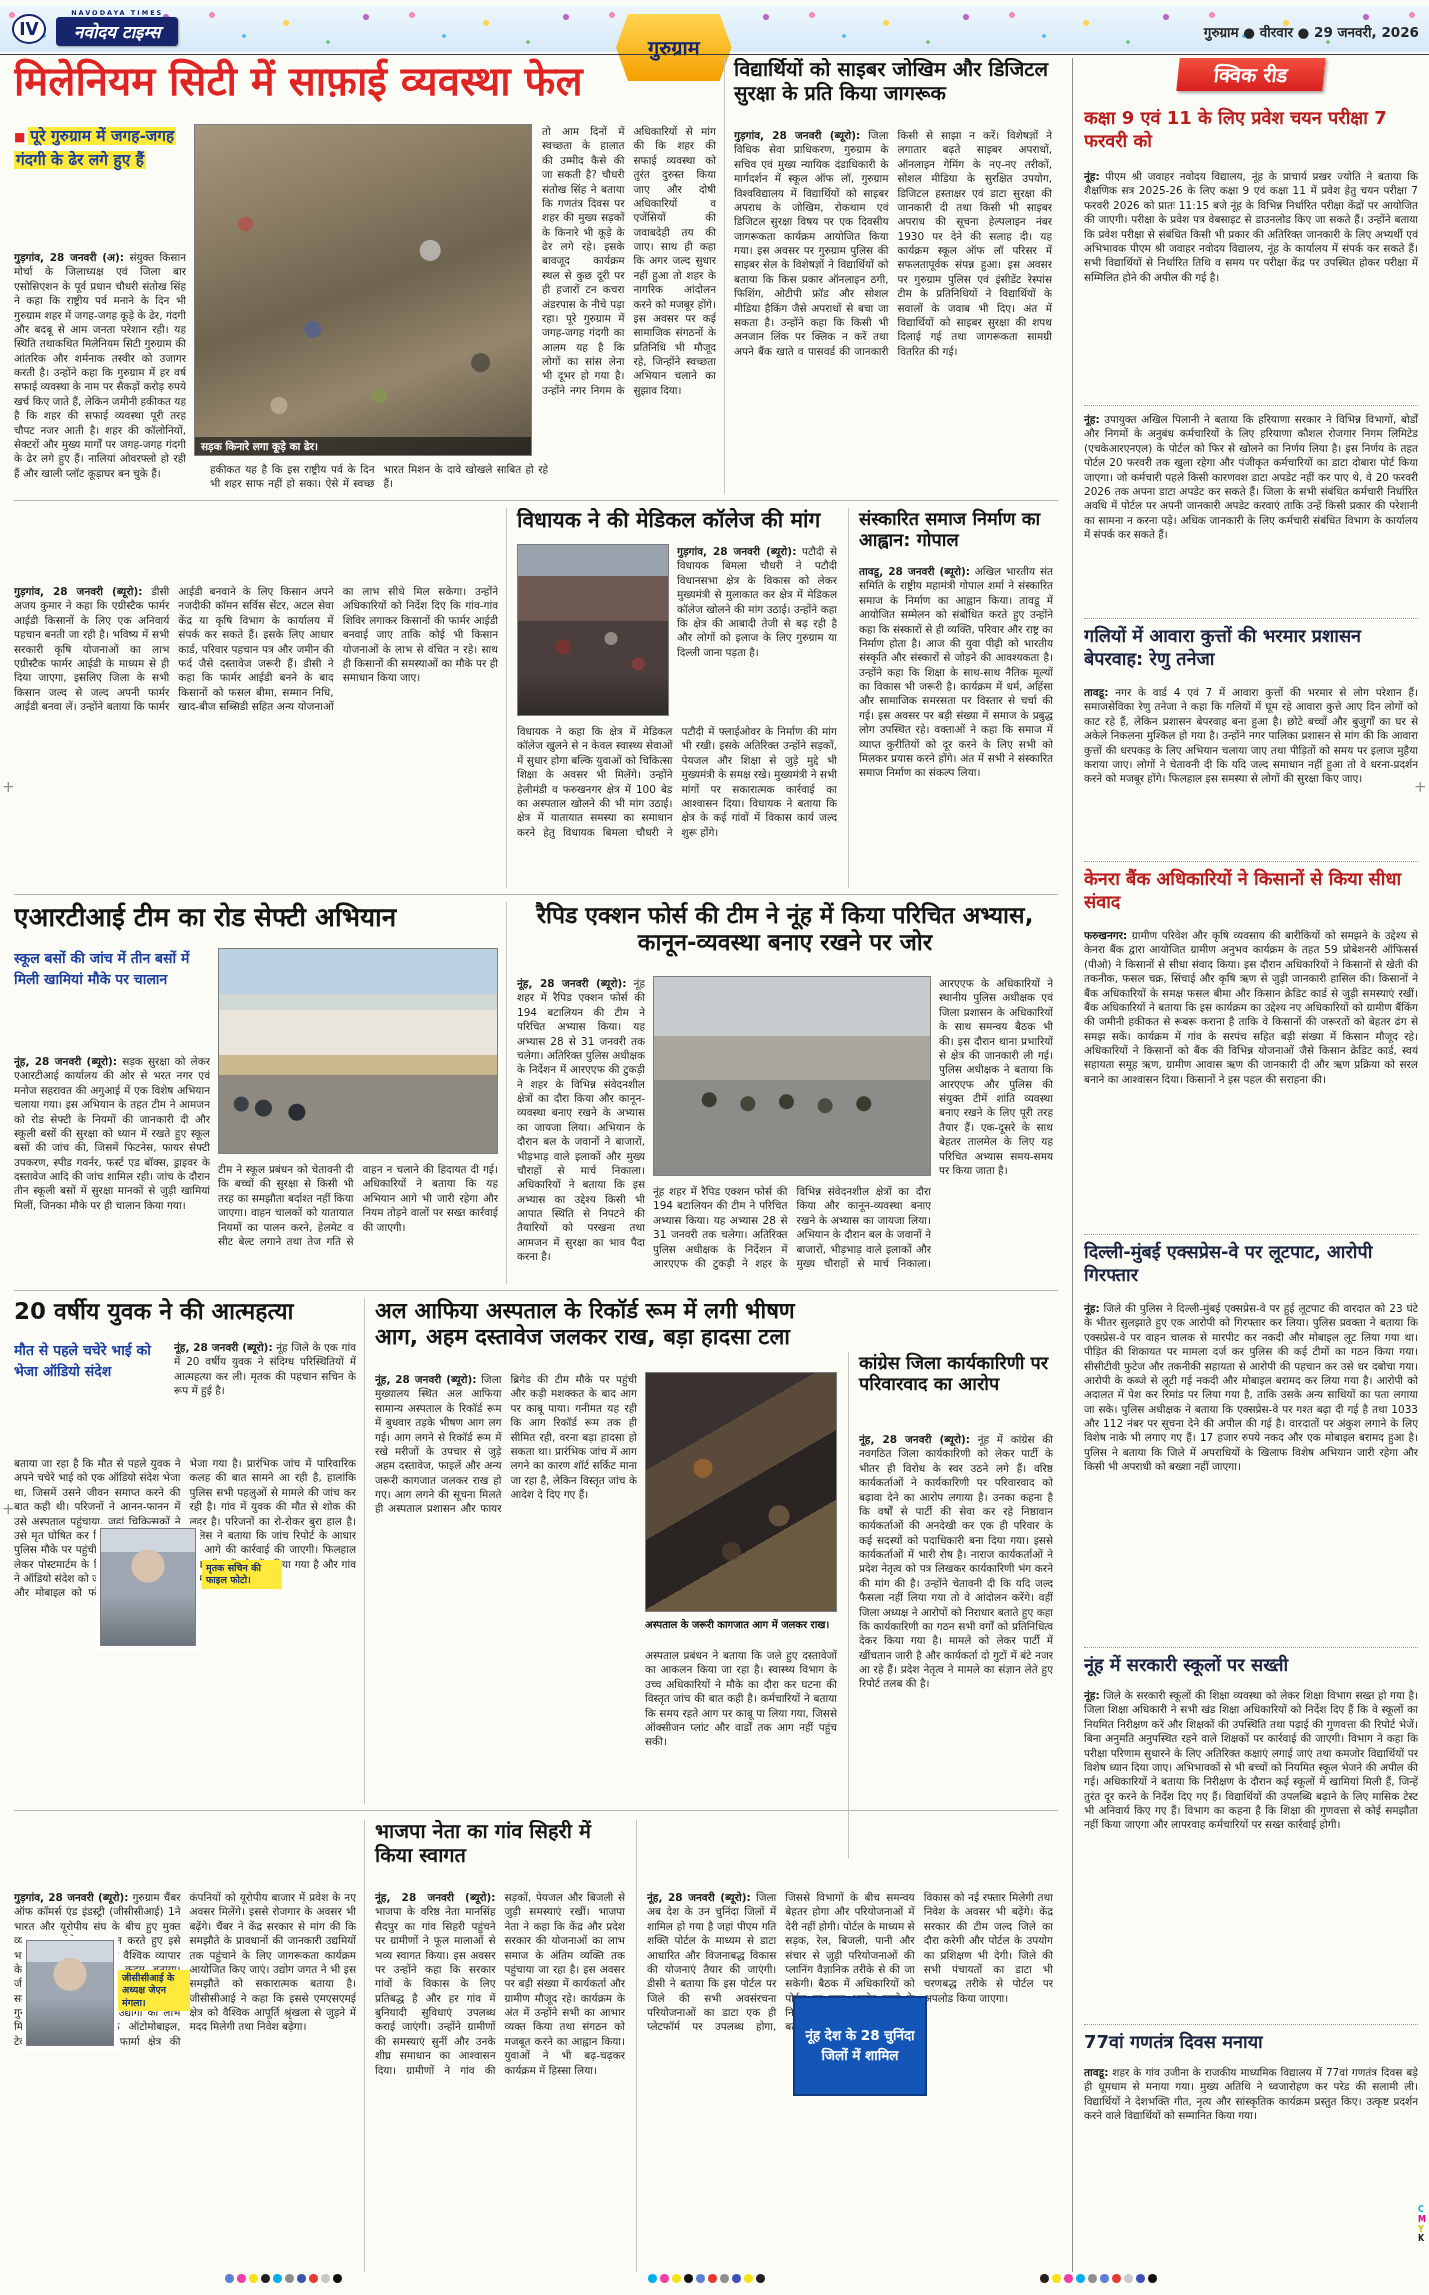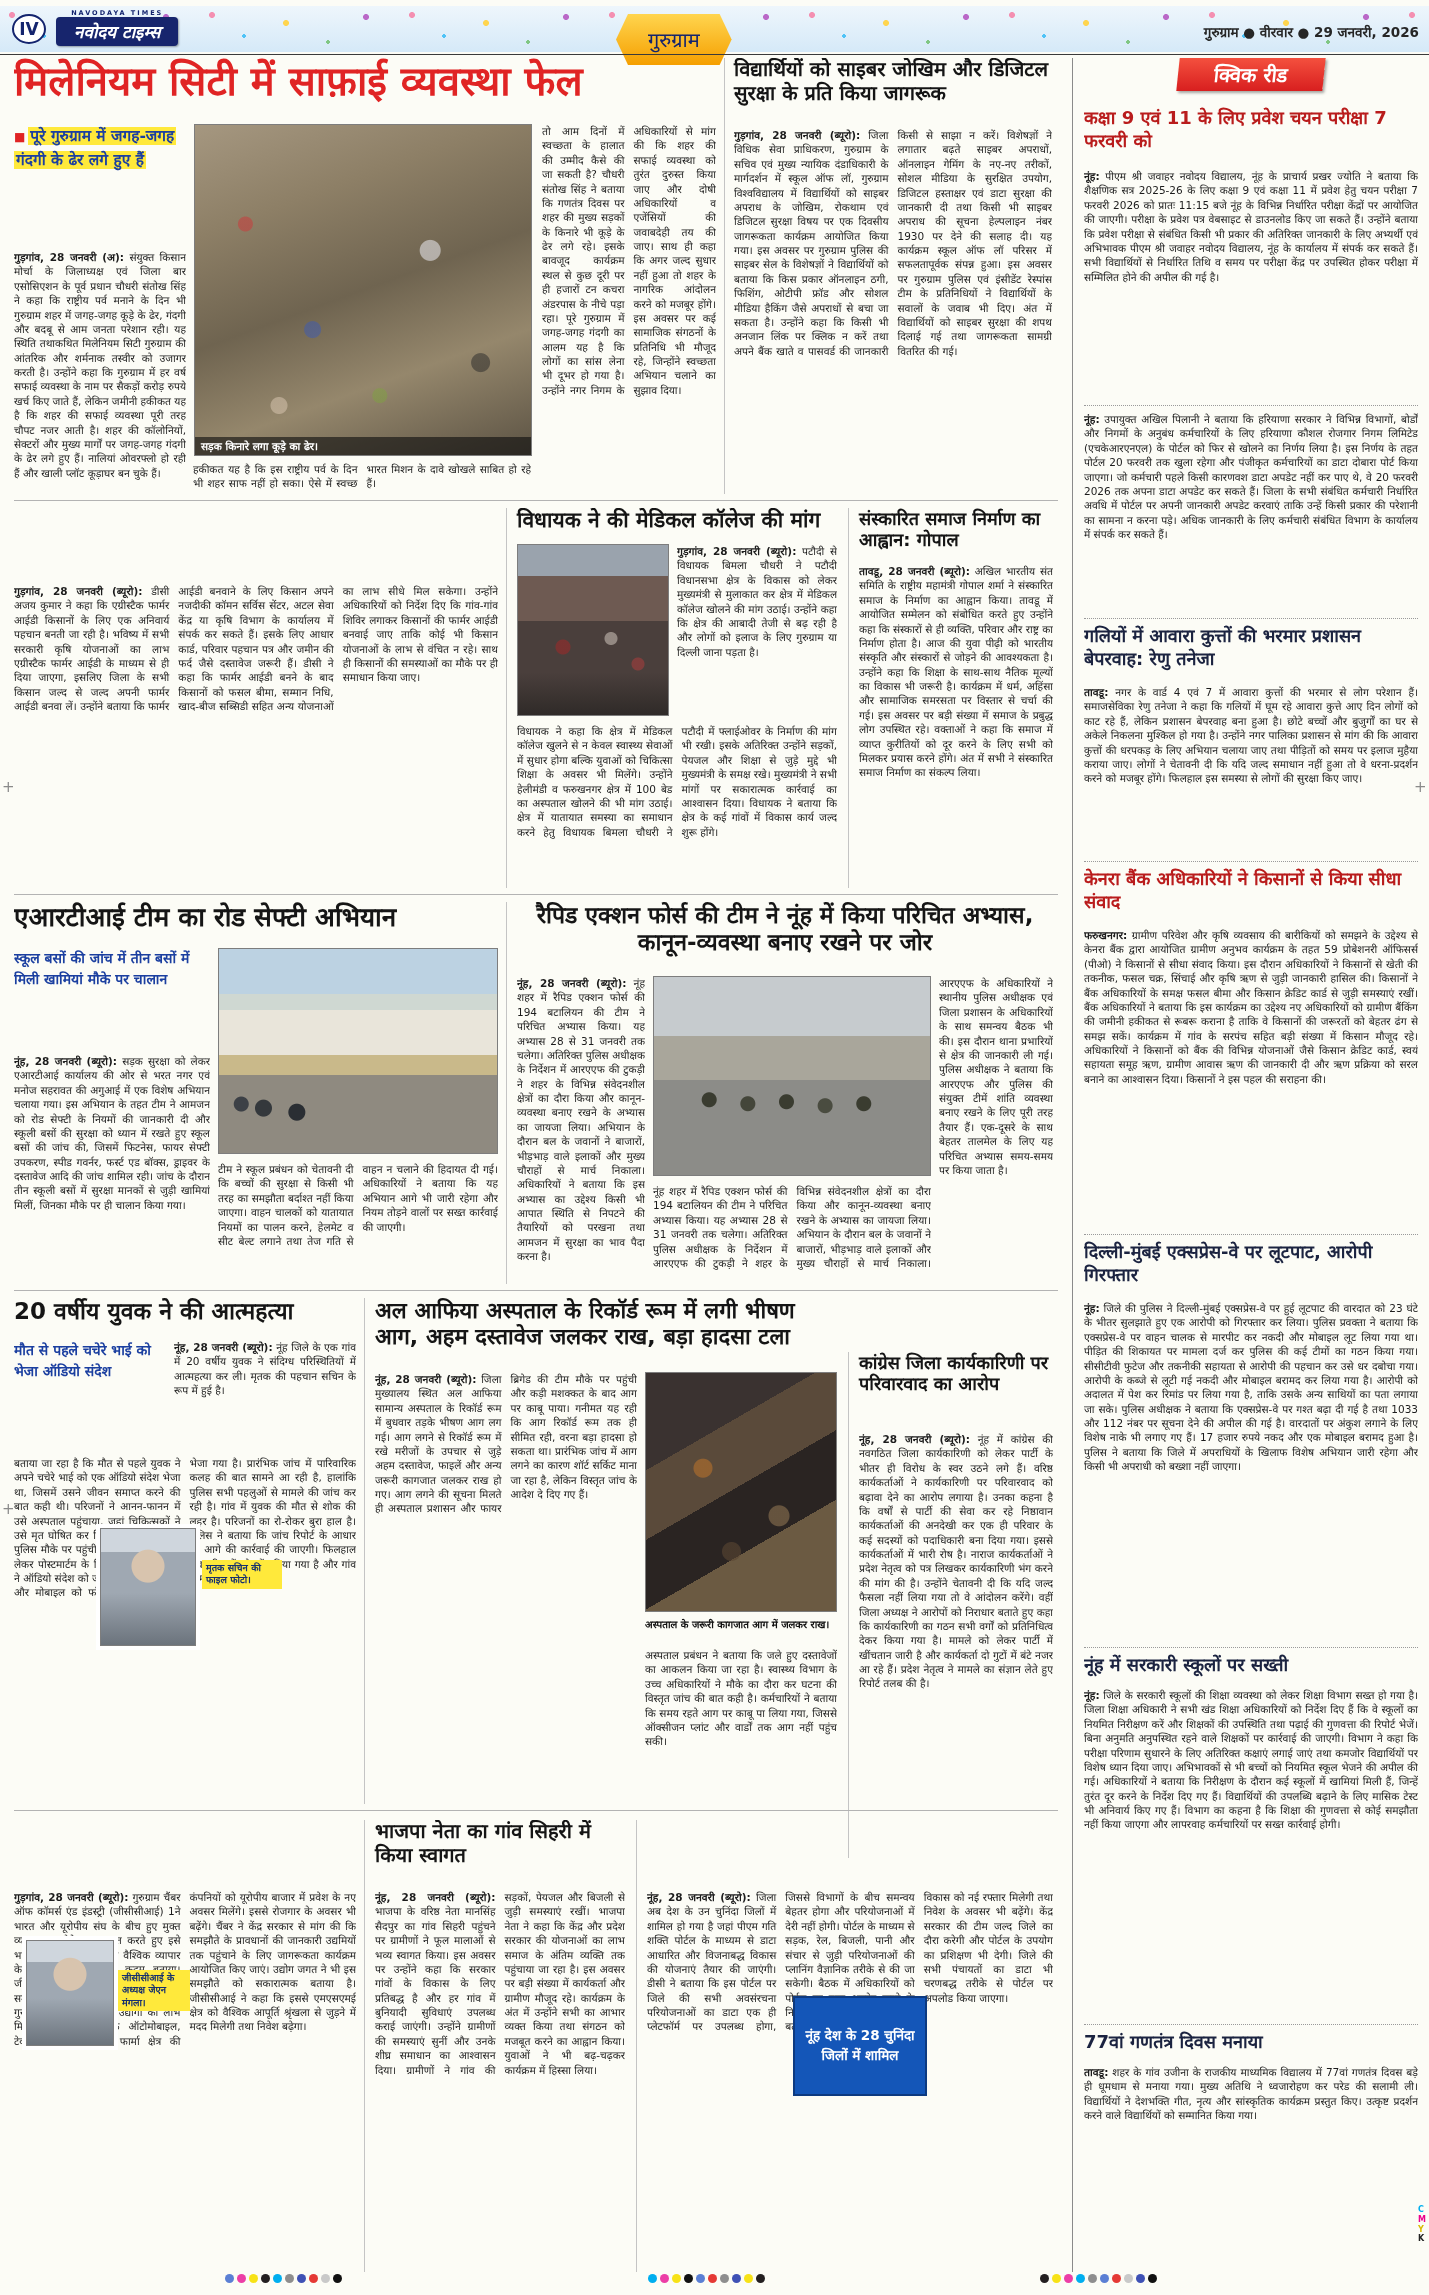--- a/index.html
+++ b/index.html
@@ -33,21 +33,21 @@
  radial-gradient(circle 3px at 86px 17px,#ffd54f 95%,transparent),
  radial-gradient(circle 2px at 128px 36px,#81c784 95%,transparent),
  radial-gradient(circle 3px at 166px 11px,#ba68c8 95%,transparent),
  linear-gradient(#eef6fc,#d5e9f8);
 background-repeat:repeat-x;
 background-size:200px 46px,200px 46px,200px 46px,200px 46px,200px 46px,100% 100%}
 .pagenum{position:absolute;left:12px;top:8px;width:34px;height:30px;border:2px solid #14246e;border-radius:50%;background:#fff;color:#14246e;font-size:17px;font-weight:700;display:flex;align-items:center;justify-content:center}
 .brandwrap{position:absolute;left:56px;top:3px;text-align:center}
 .brand-small{font-size:6.5px;letter-spacing:2px;color:#14246e;font-weight:700}
 .brand-box{background:#17256d;color:#fff;font-style:italic;font-weight:700;font-size:17px;padding:3px 18px;border-radius:4px;box-shadow:1px 1px 2px rgba(0,0,0,.35)}
-.city-ribbon{position:absolute;left:616px;top:8px;background:linear-gradient(#ffd54f,#f59f00);color:#14246e;font-weight:400;font-size:20px;padding:12px 32px;clip-path:polygon(12px 0,calc(100% - 12px) 0,100% 50%,calc(100% - 12px) 100%,12px 100%,0 50%);box-shadow:1px 1px 2px rgba(0,0,0,.3)}
+.city-ribbon{position:absolute;left:616px;top:8px;background:linear-gradient(#ffd54f,#f59f00);color:#14246e;font-weight:700;font-size:20px;padding:20px 32px;clip-path:polygon(12px 0,calc(100% - 12px) 0,100% 50%,calc(100% - 12px) 100%,12px 100%,0 50%);box-shadow:1px 1px 2px rgba(0,0,0,.3)}
 .mast-date{position:absolute;right:10px;top:17px;font-size:13.5px;font-weight:700;color:#262626}
 .mast-rule{position:absolute;left:0;top:54px;width:1429px;border-top:1.6px solid #3a3a3a}
 
 .rail{position:absolute;left:1072px;top:58px;width:350px;height:2214px;border-left:1.5px solid #8a8a8a;padding:0 4px 0 11px;display:flex;flex-direction:column;overflow:hidden}
 .qr-ribbon{align-self:center;background:linear-gradient(#f4503e,#d81f1f);color:#fff;font-size:20px;font-weight:700;padding:3px 36px;transform:skewX(-6deg);box-shadow:2px 2px 3px rgba(0,0,0,.35);margin-bottom:10px}
 .rail-story{border-bottom:1px dotted #9a9a9a;padding:6px 0;overflow:hidden}
 .rail-hl{font-size:18px;font-weight:700;line-height:1.25;color:#1b2340;margin-bottom:4px;overflow:hidden}
 .rail-hl.blue{color:#b91c1c}
 .rail-body{font-size:10.5px;line-height:1.37;text-align:justify;color:#1c1c1c;overflow:hidden}
 
@@ -118,21 +118,21 @@
       <span class="bullet-red">■</span><span class="hlt">पूरे गुरुग्राम में जगह-जगह गंदगी के ढेर लगे हुए हैं</span>
     </div>
     <p class="abs bodytxt" style="left:0;top:192px;width:172px;height:244px">
       <b>गुड़गांव, 28 जनवरी (अ):</b>
       <span>संयुक्त किसान मोर्चा के जिलाध्यक्ष एवं जिला बार एसोसिएशन के पूर्व प्रधान चौधरी संतोख सिंह ने कहा कि राष्ट्रीय पर्व मनाने के दिन भी गुरुग्राम शहर में जगह-जगह कूड़े के ढेर, गंदगी और बदबू से आम जनता परेशान रही। यह स्थिति तथाकथित मिलेनियम सिटी गुरुग्राम की आंतरिक और शर्मनाक तस्वीर को उजागर करती है। उन्होंने कहा कि गुरुग्राम में हर वर्ष सफाई व्यवस्था के नाम पर सैकड़ों करोड़ रुपये खर्च किए जाते हैं, लेकिन जमीनी हकीकत यह है कि शहर की सफाई व्यवस्था पूरी तरह चौपट नजर आती है। शहर की कॉलोनियों, सेक्टरों और मुख्य मार्गों पर जगह-जगह गंदगी के ढेर लगे हुए हैं। नालियां ओवरफ्लो हो रही हैं और खाली प्लॉट कूड़ाघर बन चुके हैं।</span>
     </p>
     <figure class="photo photo-garbage" style="left:180px;top:66px;width:338px;height:332px">
       <figcaption class="img-caption">सड़क किनारे लगा कूड़े का ढेर।</figcaption>
     </figure>
     <p class="abs bodytxt cols2" style="left:528px;top:66px;width:174px;height:370px">तो आम दिनों में स्वच्छता के हालात की उम्मीद कैसे की जा सकती है? चौधरी संतोख सिंह ने बताया कि गणतंत्र दिवस पर शहर की मुख्य सड़कों के किनारे भी कूड़े के ढेर लगे रहे। इसके बावजूद कार्यक्रम स्थल से कुछ दूरी पर ही हजारों टन कचरा अंडरपास के नीचे पड़ा रहा। पूरे गुरुग्राम में जगह-जगह गंदगी का आलम यह है कि लोगों का सांस लेना भी दूभर हो गया है। उन्होंने नगर निगम के अधिकारियों से मांग की कि शहर की सफाई व्यवस्था को तुरंत दुरुस्त किया जाए और दोषी अधिकारियों व एजेंसियों की जवाबदेही तय की जाए। साथ ही कहा कि अगर जल्द सुधार नहीं हुआ तो शहर के नागरिक आंदोलन करने को मजबूर होंगे। इस अवसर पर कई सामाजिक संगठनों के प्रतिनिधि भी मौजूद रहे, जिन्होंने स्वच्छता अभियान चलाने का सुझाव दिया।</p>
-    <p class="abs bodytxt cols2" style="left:179px;top:404px;width:338px;height:32px">हकीकत यह है कि इस राष्ट्रीय पर्व के दिन भी शहर साफ नहीं हो सका। ऐसे में स्वच्छ भारत मिशन के दावे खोखले साबित हो रहे हैं।</p>
+    <p class="abs bodytxt cols2" style="left:196px;top:404px;width:338px;height:32px">हकीकत यह है कि इस राष्ट्रीय पर्व के दिन भी शहर साफ नहीं हो सका। ऐसे में स्वच्छ भारत मिशन के दावे खोखले साबित हो रहे हैं।</p>
   </section>
 
   <section class="vrule" style="left:724px;top:58px;width:334px;height:436px">
     <h2 class="hl abs" style="left:9px;top:0;width:318px;font-size:20px">विद्यार्थियों को साइबर जोखिम और डिजिटल सुरक्षा के प्रति किया जागरूक</h2>
     <p class="abs bodytxt cols2" style="left:9px;top:70px;width:318px;height:366px">
       <b>गुड़गांव, 28 जनवरी (ब्यूरो):</b>
       <span>जिला विधिक सेवा प्राधिकरण, गुरुग्राम के सचिव एवं मुख्य न्यायिक दंडाधिकारी के मार्गदर्शन में स्कूल ऑफ लॉ, गुरुग्राम विश्वविद्यालय में विद्यार्थियों को साइबर अपराध के जोखिम, रोकथाम एवं डिजिटल सुरक्षा विषय पर एक दिवसीय जागरूकता कार्यक्रम आयोजित किया गया। इस अवसर पर गुरुग्राम पुलिस की साइबर सेल के विशेषज्ञों ने विद्यार्थियों को बताया कि किस प्रकार ऑनलाइन ठगी, फिशिंग, ओटीपी फ्रॉड और सोशल मीडिया हैकिंग जैसे अपराधों से बचा जा सकता है। उन्होंने कहा कि किसी भी अनजान लिंक पर क्लिक न करें तथा अपने बैंक खाते व पासवर्ड की जानकारी किसी से साझा न करें। विशेषज्ञों ने लगातार बढ़ते साइबर अपराधों, ऑनलाइन गेमिंग के नए-नए तरीकों, सोशल मीडिया के सुरक्षित उपयोग, डिजिटल हस्ताक्षर एवं डाटा सुरक्षा की जानकारी दी तथा किसी भी साइबर अपराध की सूचना हेल्पलाइन नंबर 1930 पर देने की सलाह दी। यह कार्यक्रम स्कूल ऑफ लॉ परिसर में सफलतापूर्वक संपन्न हुआ। इस अवसर पर गुरुग्राम पुलिस एवं इंसीडेंट रेस्पांस टीम के प्रतिनिधियों ने विद्यार्थियों के सवालों के जवाब भी दिए। अंत में विद्यार्थियों को साइबर सुरक्षा की शपथ दिलाई गई तथा जागरूकता सामग्री वितरित की गई।</span>
     </p>
   </section>
 

